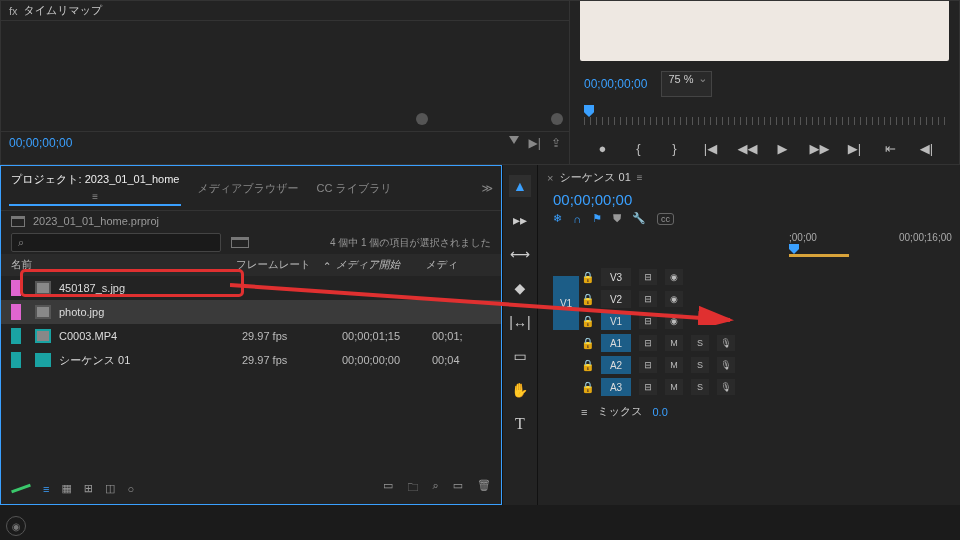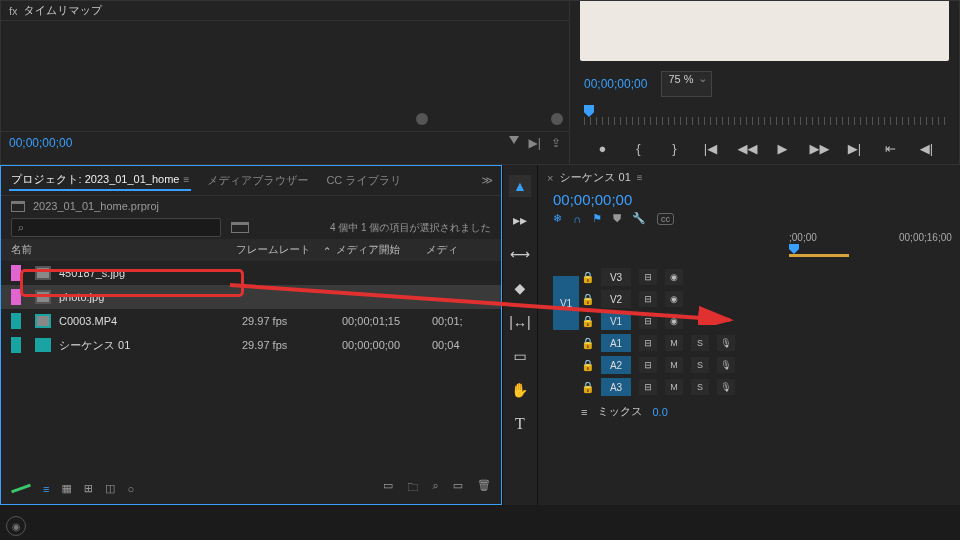--- a/index.html
+++ b/index.html
@@ -26,32 +26,32 @@
   .transport .btn { width:18px; text-align:center; color:#bbb; font-size:13px; cursor:pointer; }
 
   .mid-region { display:flex; height:340px; }
 
   .panel { border:1px solid #232323; background:#232323; }
   .panel.active { border:1px solid #3aa0ff; }
 
   .project-panel { width:502px; position:relative; }
   .tabs { display:flex; align-items:center; gap:14px; padding:4px 8px; border-bottom:1px solid #333; }
   .tab { color:#888; cursor:pointer; padding:2px 2px; display:flex; align-items:center; gap:4px; }
-  .tab.active { color:#eee; border-bottom:2px solid #3aa0ff; }
+  .tab.active { color:#eee; border-bottom:2px solid #3aa0ff;flex-direction:column; }
   .hamb { color:#888; font-size:10px; }
   .chev { margin-left:auto; color:#888; }
   .proj-sub { display:flex; align-items:center; gap:8px; padding:4px 10px; color:#999; }
   .bin-icon { width:14px; height:11px; border:1px solid #777; border-top:3px solid #777; }
   .search-row { display:flex; align-items:center; gap:10px; padding:2px 10px; }
   .search-box { flex:0 0 210px; background:#1a1a1a; border:1px solid #444; border-radius:2px; padding:2px 6px; color:#888; }
   .search-meta { margin-left:auto; color:#999; font-size:10px; }
   .col-head { display:flex; padding:4px 10px; background:#2a2a2a; color:#bbb; font-size:10.5px; }
   .c-name { width:225px; }
   .c-fr { width:100px; display:flex; align-items:flex-end; gap:12px; }
-  .c-ms { width:90px; }
+  .c-ms { width:90px;font-style:italic; }
   .c-me { flex:1; }
   .rows { }
   .row { display:flex; align-items:center; padding:3px 10px; height:24px; }
   .swatch { width:10px; height:16px; margin-right:14px; }
   .sw-magenta { background:#e065d0; }
   .sw-teal { background:#1aa3a3; }
   .ftype { width:16px; height:14px; margin-right:8px; background:#555; position:relative; }
   .ftype::after { content:""; position:absolute; inset:2px; background:#888; }
   .seq-icon { width:16px; height:14px; margin-right:8px; background:#1aa3a3; position:relative; }
   .fname { width:183px; color:#ddd; }

